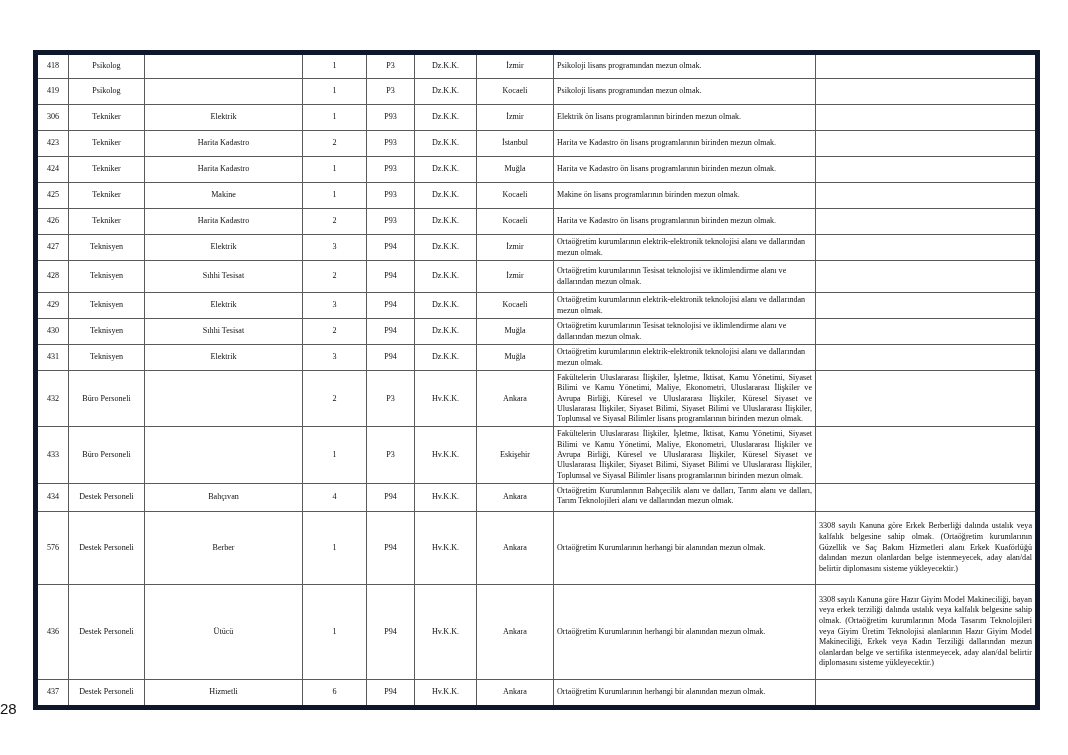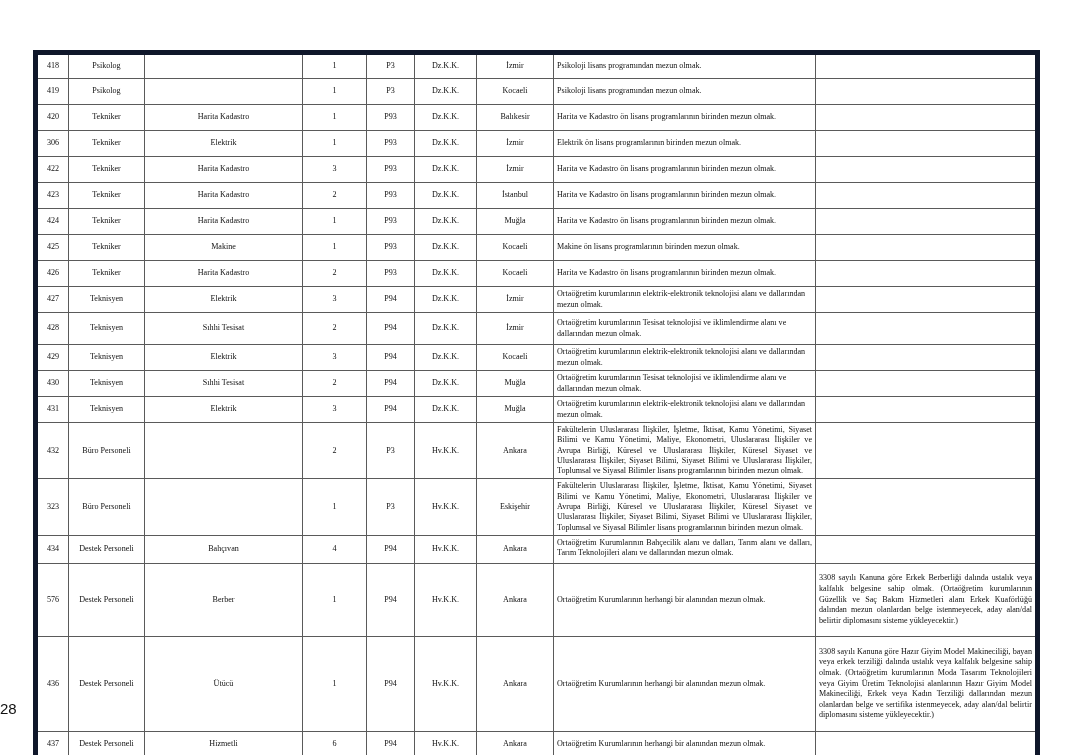--- a/index.html
+++ b/index.html
@@ -127,55 +127,33 @@
           <td class="ctr">Psikolog</td>
           <td class="ctr"></td>
           <td class="ctr">1</td>
           <td class="ctr">P3</td>
           <td class="ctr">Dz.K.K.</td>
           <td class="ctr">Kocaeli</td>
           <td class="desc">Psikoloji lisans programından mezun olmak.</td>
           <td class="note empty"></td>
         </tr>
 
-        <tr style="height:26px">
-          <td class="ctr">420</td>
-          <td class="ctr">Tekniker</td>
-          <td class="ctr">Harita Kadastro</td>
-          <td class="ctr">1</td>
-          <td class="ctr">P93</td>
-          <td class="ctr">Dz.K.K.</td>
-          <td class="ctr">Balıkesir</td>
-          <td class="desc">Harita ve Kadastro ön lisans programlarının birinden mezun olmak.</td>
-          <td class="note empty"></td>
-        </tr>
 
         <tr style="height:26px">
           <td class="ctr">306</td>
           <td class="ctr">Tekniker</td>
           <td class="ctr">Elektrik</td>
           <td class="ctr">1</td>
           <td class="ctr">P93</td>
           <td class="ctr">Dz.K.K.</td>
           <td class="ctr">İzmir</td>
           <td class="desc">Elektrik ön lisans programlarının birinden mezun olmak.</td>
           <td class="note empty"></td>
         </tr>
 
-        <tr style="height:26px">
-          <td class="ctr">422</td>
-          <td class="ctr">Tekniker</td>
-          <td class="ctr">Harita Kadastro</td>
-          <td class="ctr">3</td>
-          <td class="ctr">P93</td>
-          <td class="ctr">Dz.K.K.</td>
-          <td class="ctr">İzmir</td>
-          <td class="desc">Harita ve Kadastro ön lisans programlarının birinden mezun olmak.</td>
-          <td class="note empty"></td>
-        </tr>
 
         <tr style="height:26px">
           <td class="ctr">423</td>
           <td class="ctr">Tekniker</td>
           <td class="ctr">Harita Kadastro</td>
           <td class="ctr">2</td>
           <td class="ctr">P93</td>
           <td class="ctr">Dz.K.K.</td>
           <td class="ctr">İstanbul</td>
           <td class="desc">Harita ve Kadastro ön lisans programlarının birinden mezun olmak.</td>
@@ -284,21 +262,21 @@
           <td class="ctr"></td>
           <td class="ctr">2</td>
           <td class="ctr">P3</td>
           <td class="ctr">Hv.K.K.</td>
           <td class="ctr">Ankara</td>
           <td class="desc just">Fakültelerin Uluslararası İlişkiler, İşletme, İktisat, Kamu Yönetimi, Siyaset Bilimi ve Kamu Yönetimi, Maliye, Ekonometri, Uluslararası İlişkiler ve Avrupa Birliği, Küresel ve Uluslararası İlişkiler, Küresel Siyaset ve Uluslararası İlişkiler, Siyaset Bilimi, Siyaset Bilimi ve Uluslararası İlişkiler, Toplumsal ve Siyasal Bilimler lisans programlarının birinden mezun olmak.</td>
           <td class="note empty"></td>
         </tr>
 
         <tr style="height:48px">
-          <td class="ctr">323</td>
+          <td class="ctr">433</td>
           <td class="ctr">Büro Personeli</td>
           <td class="ctr"></td>
           <td class="ctr">1</td>
           <td class="ctr">P3</td>
           <td class="ctr">Hv.K.K.</td>
           <td class="ctr">Eskişehir</td>
           <td class="desc just">Fakültelerin Uluslararası İlişkiler, İşletme, İktisat, Kamu Yönetimi, Siyaset Bilimi ve Kamu Yönetimi, Maliye, Ekonometri, Uluslararası İlişkiler ve Avrupa Birliği, Küresel ve Uluslararası İlişkiler, Küresel Siyaset ve Uluslararası İlişkiler, Siyaset Bilimi, Siyaset Bilimi ve Uluslararası İlişkiler, Toplumsal ve Siyasal Bilimler lisans programlarının birinden mezun olmak.</td>
           <td class="note empty"></td>
         </tr>
 

